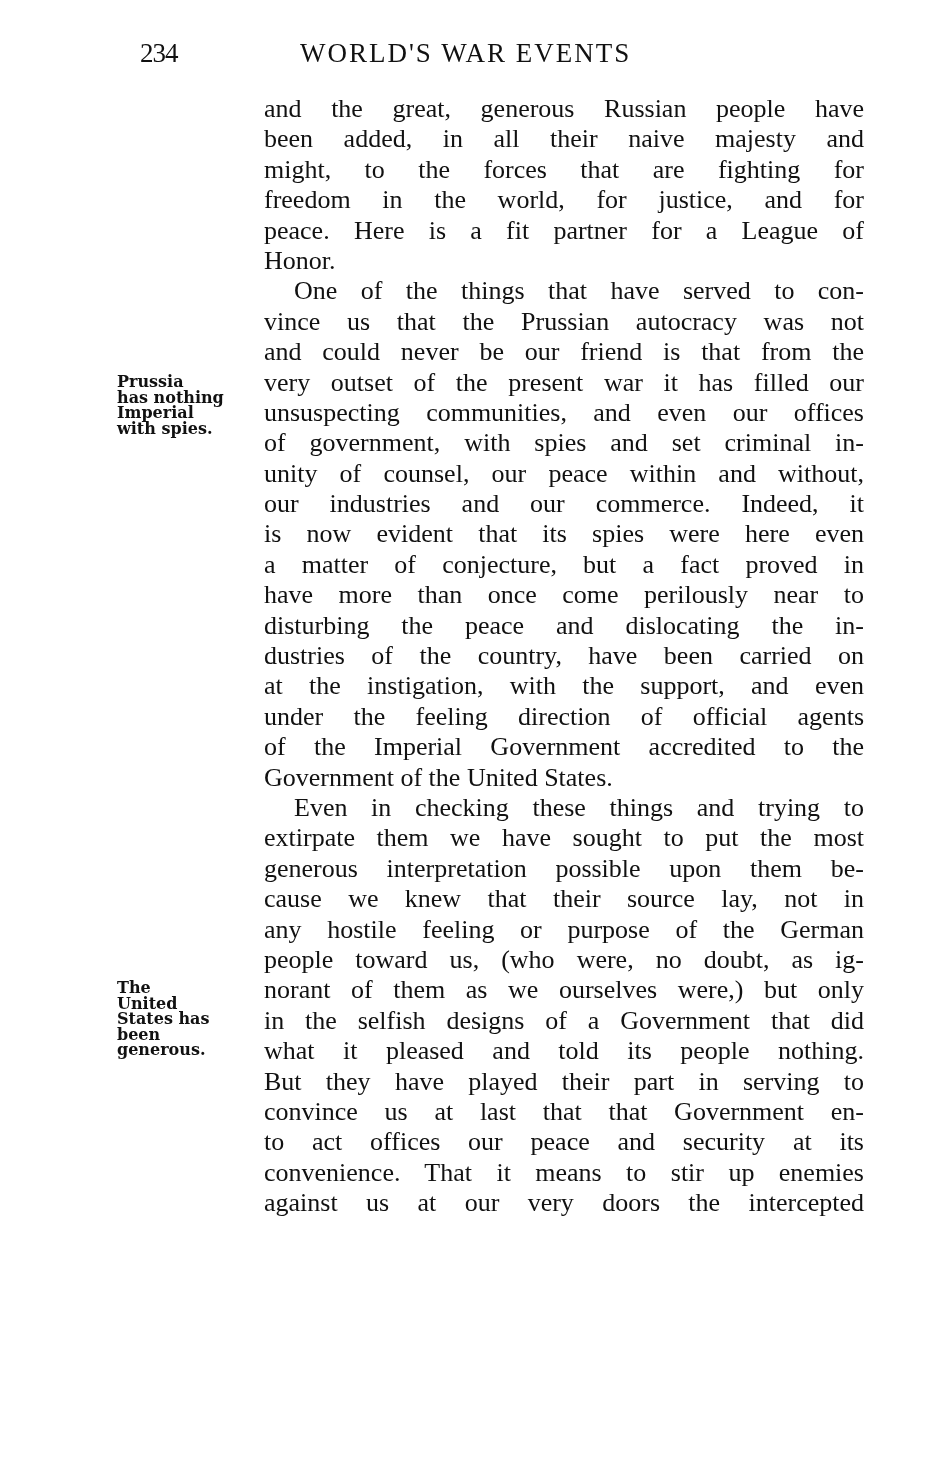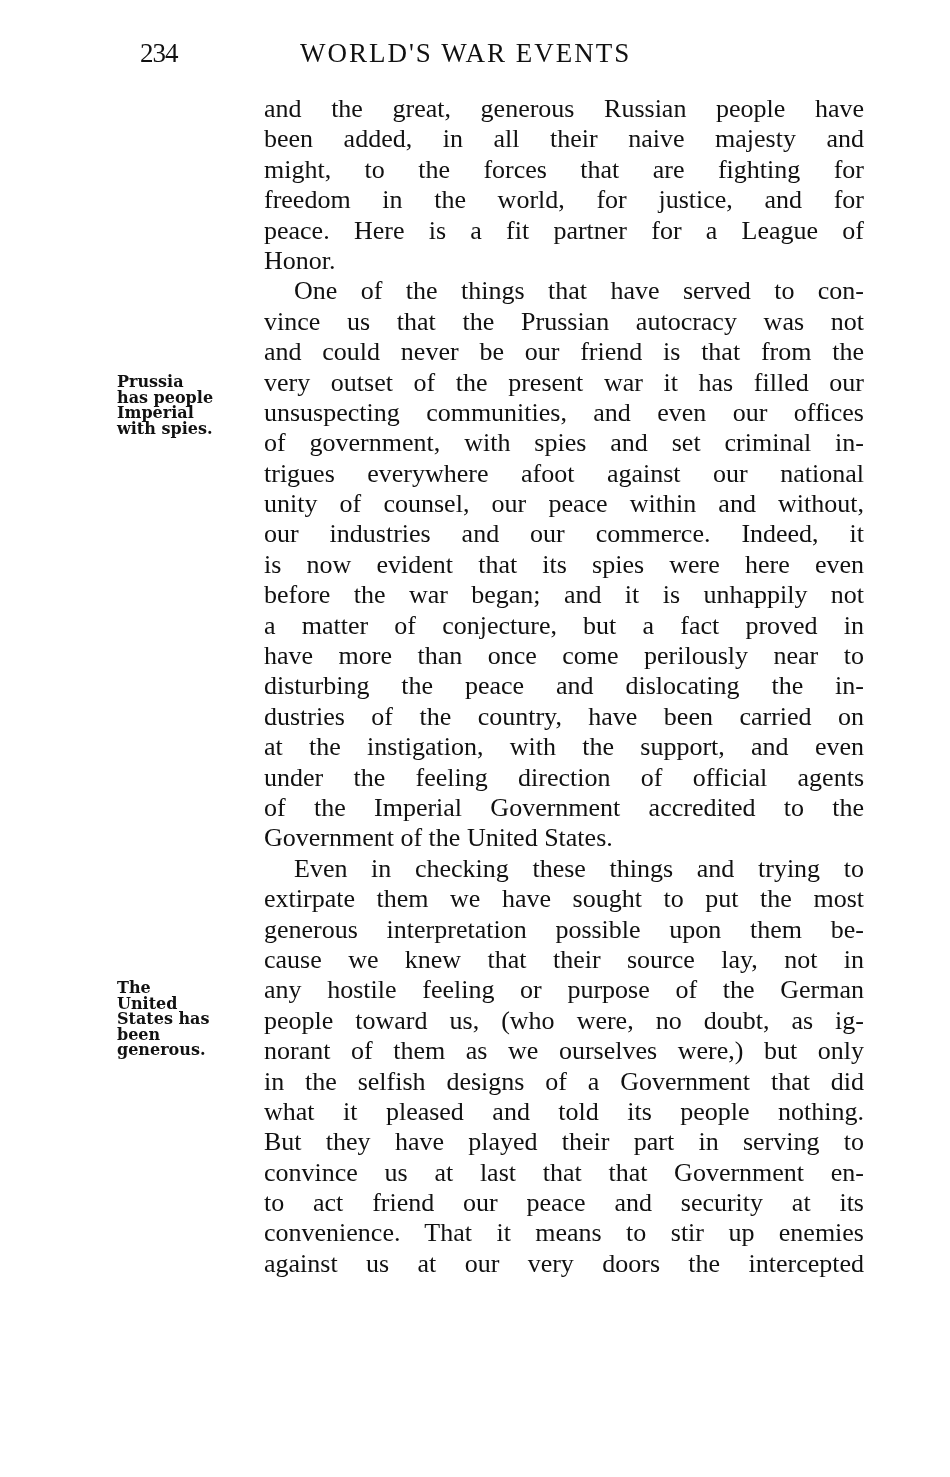--- a/index.html
+++ b/index.html
@@ -39,21 +39,21 @@
 </head>
 <body>
 
 <div>
   <div class="page-number">234</div>
   <div class="running-head">WORLD'S WAR EVENTS</div>
 </div>
 
 <div class="margin-note note-prussia">
   <div>Prussia</div>
-  <div>has people</div>
+  <div>has nothing</div>
   <div>Imperial</div>
   <div>with spies.</div>
 </div>
 
 <div class="margin-note note-us">
   <div>The</div>
   <div>United</div>
   <div>States has</div>
   <div>been</div>
   <div>generous.</div>
@@ -70,25 +70,23 @@
     <div class="line last">Honor.</div>
   </div>
 
   <div>
     <div class="line indent">One of the things that have served to con-</div>
     <div class="line">vince us that the Prussian autocracy was not</div>
     <div class="line">and could never be our friend is that from the</div>
     <div class="line">very outset of the present war it has filled our</div>
     <div class="line">unsuspecting communities, and even our offices</div>
     <div class="line">of government, with spies and set criminal in-</div>
-    <div class="line">trigues everywhere afoot against our national</div>
     <div class="line">unity of counsel, our peace within and without,</div>
     <div class="line">our industries and our commerce.  Indeed, it</div>
     <div class="line">is now evident that its spies were here even</div>
-    <div class="line">before the war began; and it is unhappily not</div>
     <div class="line">a matter of conjecture, but a fact proved in</div>
     <div class="line">have more than once come perilously near to</div>
     <div class="line">disturbing the peace and dislocating the in-</div>
     <div class="line">dustries of the country, have been carried on</div>
     <div class="line">at the instigation, with the support, and even</div>
     <div class="line">under the feeling direction of official agents</div>
     <div class="line">of the Imperial Government accredited to the</div>
     <div class="line last">Government of the United States.</div>
   </div>
 
@@ -97,17 +95,17 @@
     <div class="line">extirpate them we have sought to put the most</div>
     <div class="line">generous interpretation possible upon them be-</div>
     <div class="line">cause we knew that their source lay, not in</div>
     <div class="line">any hostile feeling or purpose of the German</div>
     <div class="line">people toward us, (who were, no doubt, as ig-</div>
     <div class="line">norant of them as we ourselves were,) but only</div>
     <div class="line">in the selfish designs of a Government that did</div>
     <div class="line">what it pleased and told its people nothing.</div>
     <div class="line">But they have played their part in serving to</div>
     <div class="line">convince us at last that that Government en-</div>
-    <div class="line">to act friend our peace and security at its</div>
+    <div class="line">to act offices our peace and security at its</div>
     <div class="line">convenience.  That it means to stir up enemies</div>
     <div class="line">against us at our very doors the intercepted</div>
   </div>
 </div>
 
 </body></html>

